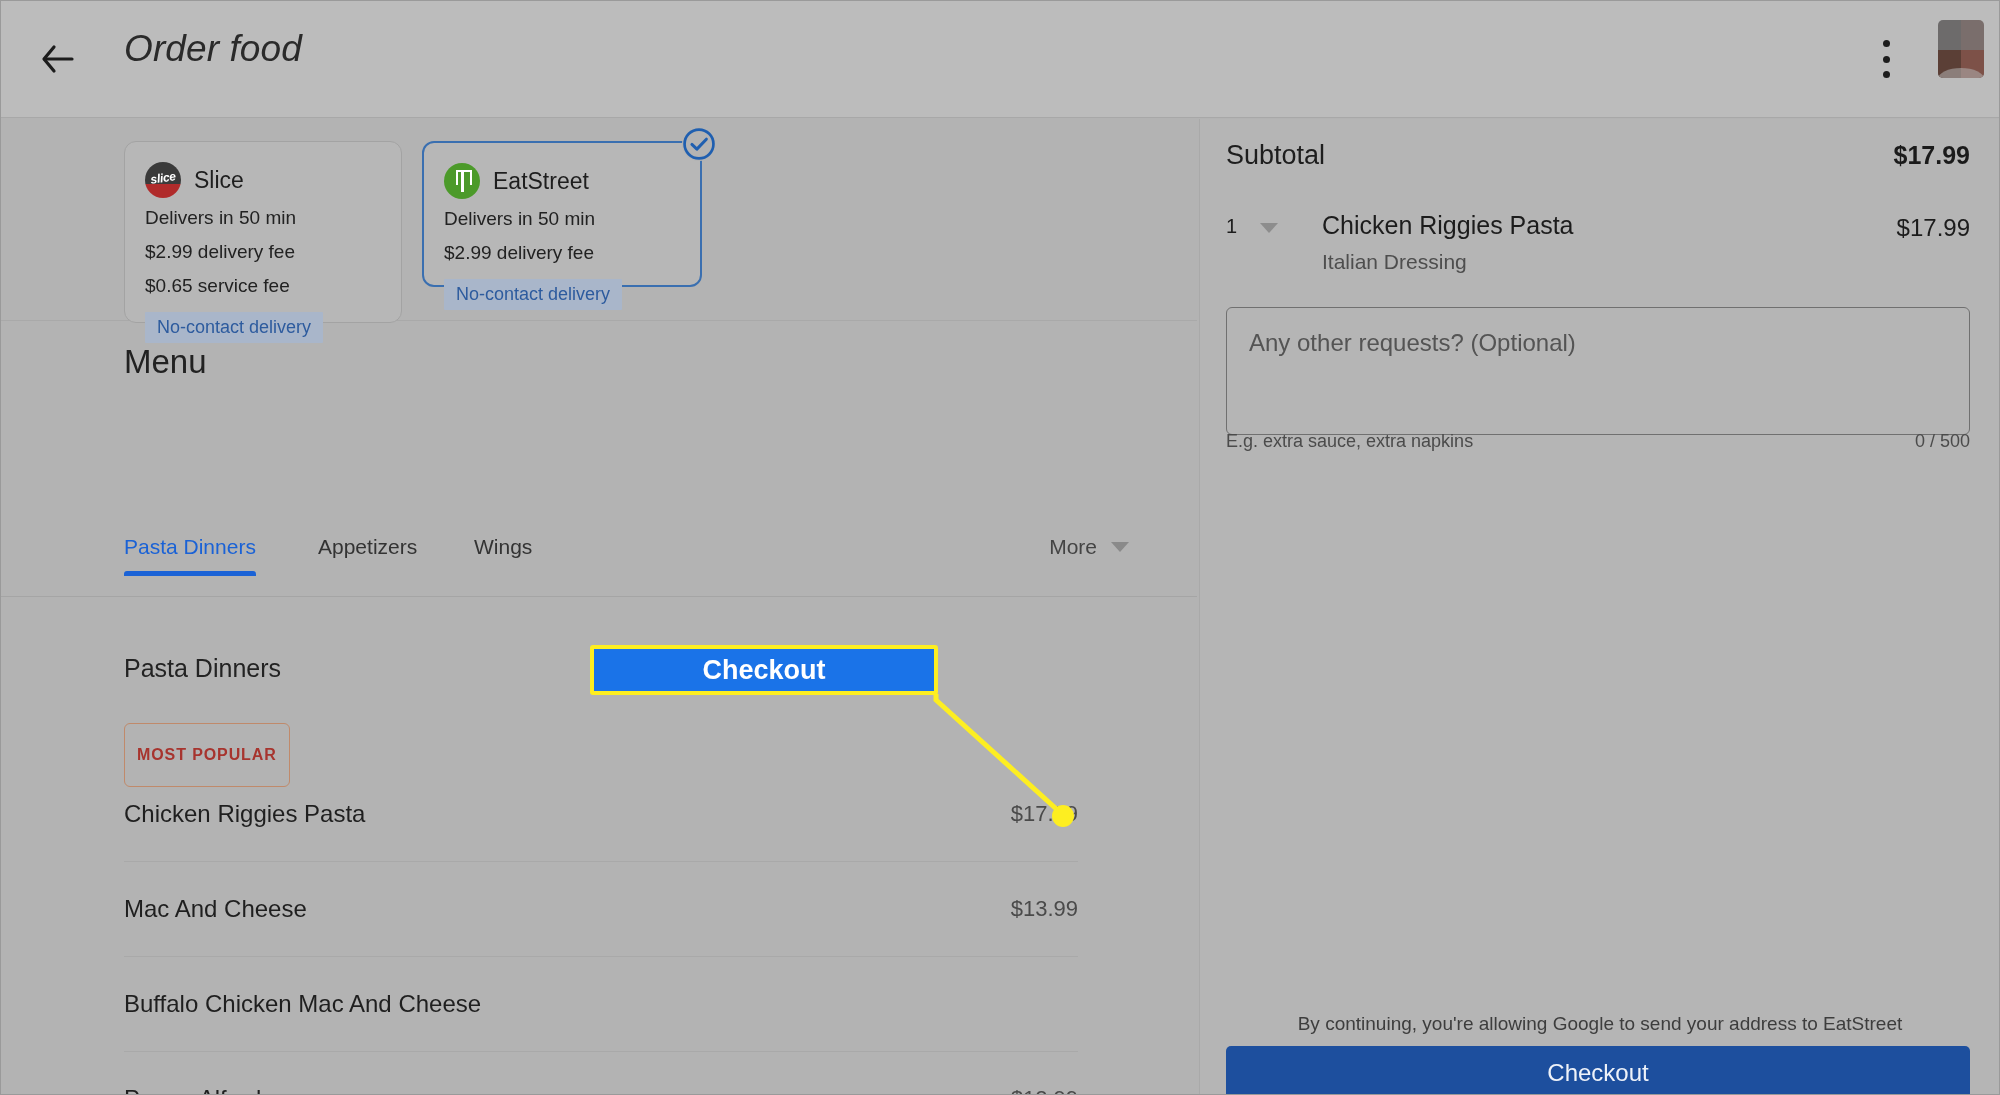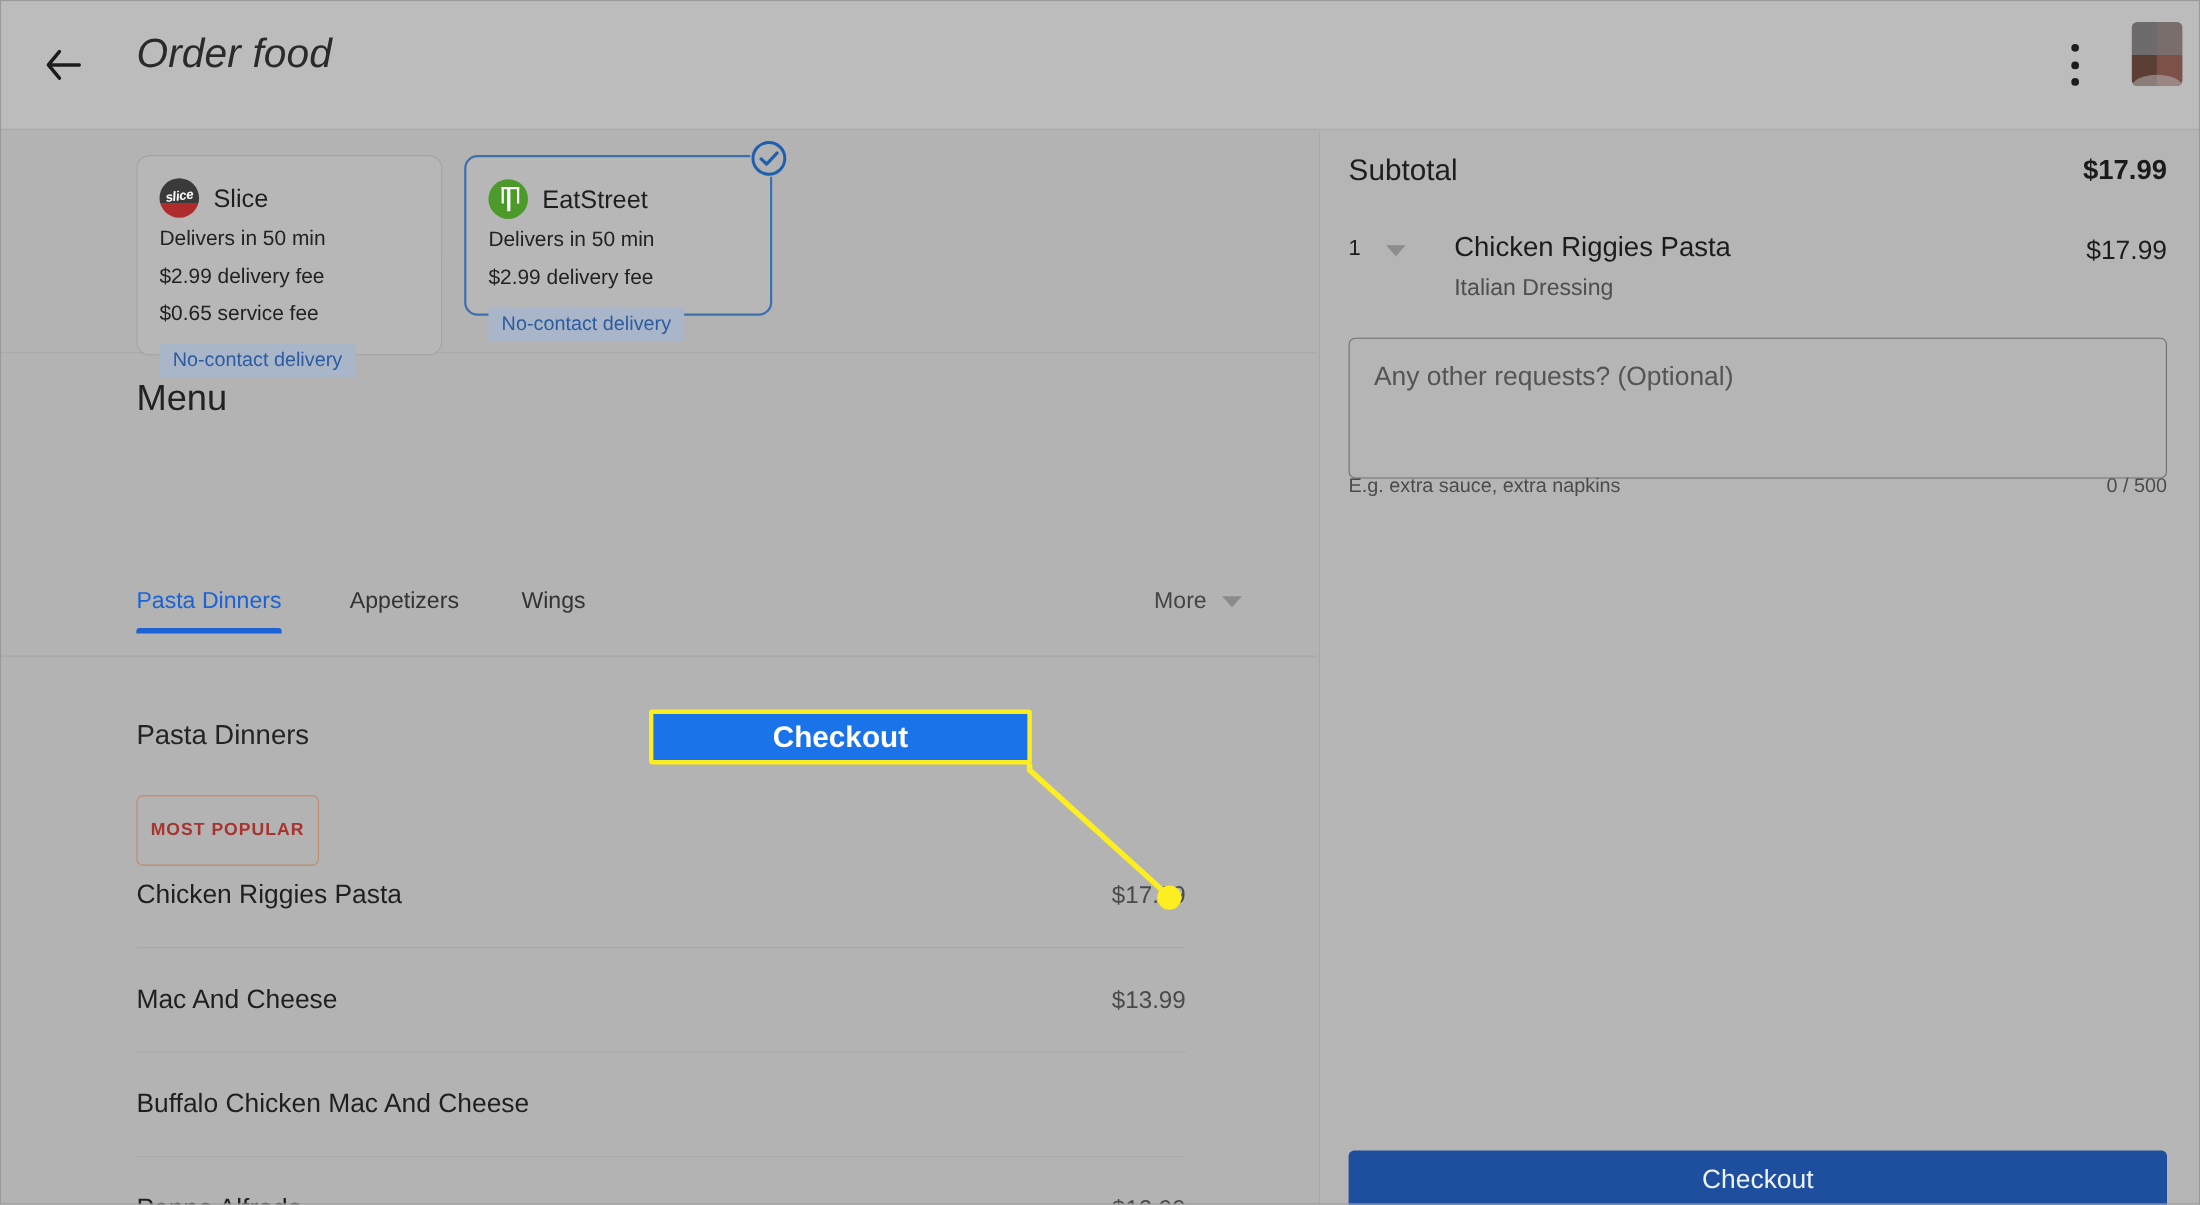--- a/index.html
+++ b/index.html
@@ -356,20 +356,21 @@
       </div>
     </div>
 
     <textarea class="notes-box" placeholder="Any other requests? (Optional)" style=""></textarea>
 
     <div class="notes-meta">
       <span>E.g. extra sauce, extra napkins</span>
       <span>0 / 500</span>
     </div>
 
+    <div class="disclaimer">By continuing, you're allowing Google to send your address to EatStreet</div>
 
     <button class="checkout-bottom">Checkout</button>
   </div>
 
   <svg class="anno-svg" aria-hidden="true">
     <polyline points="936,694 936,700 1063,815" fill="none" stroke="#fdee21" stroke-width="5"></polyline>
     <circle cx="1063" cy="816" r="11" fill="#fdee21"></circle>
   </svg>
 
   <div class="anno-btn">Checkout</div>

